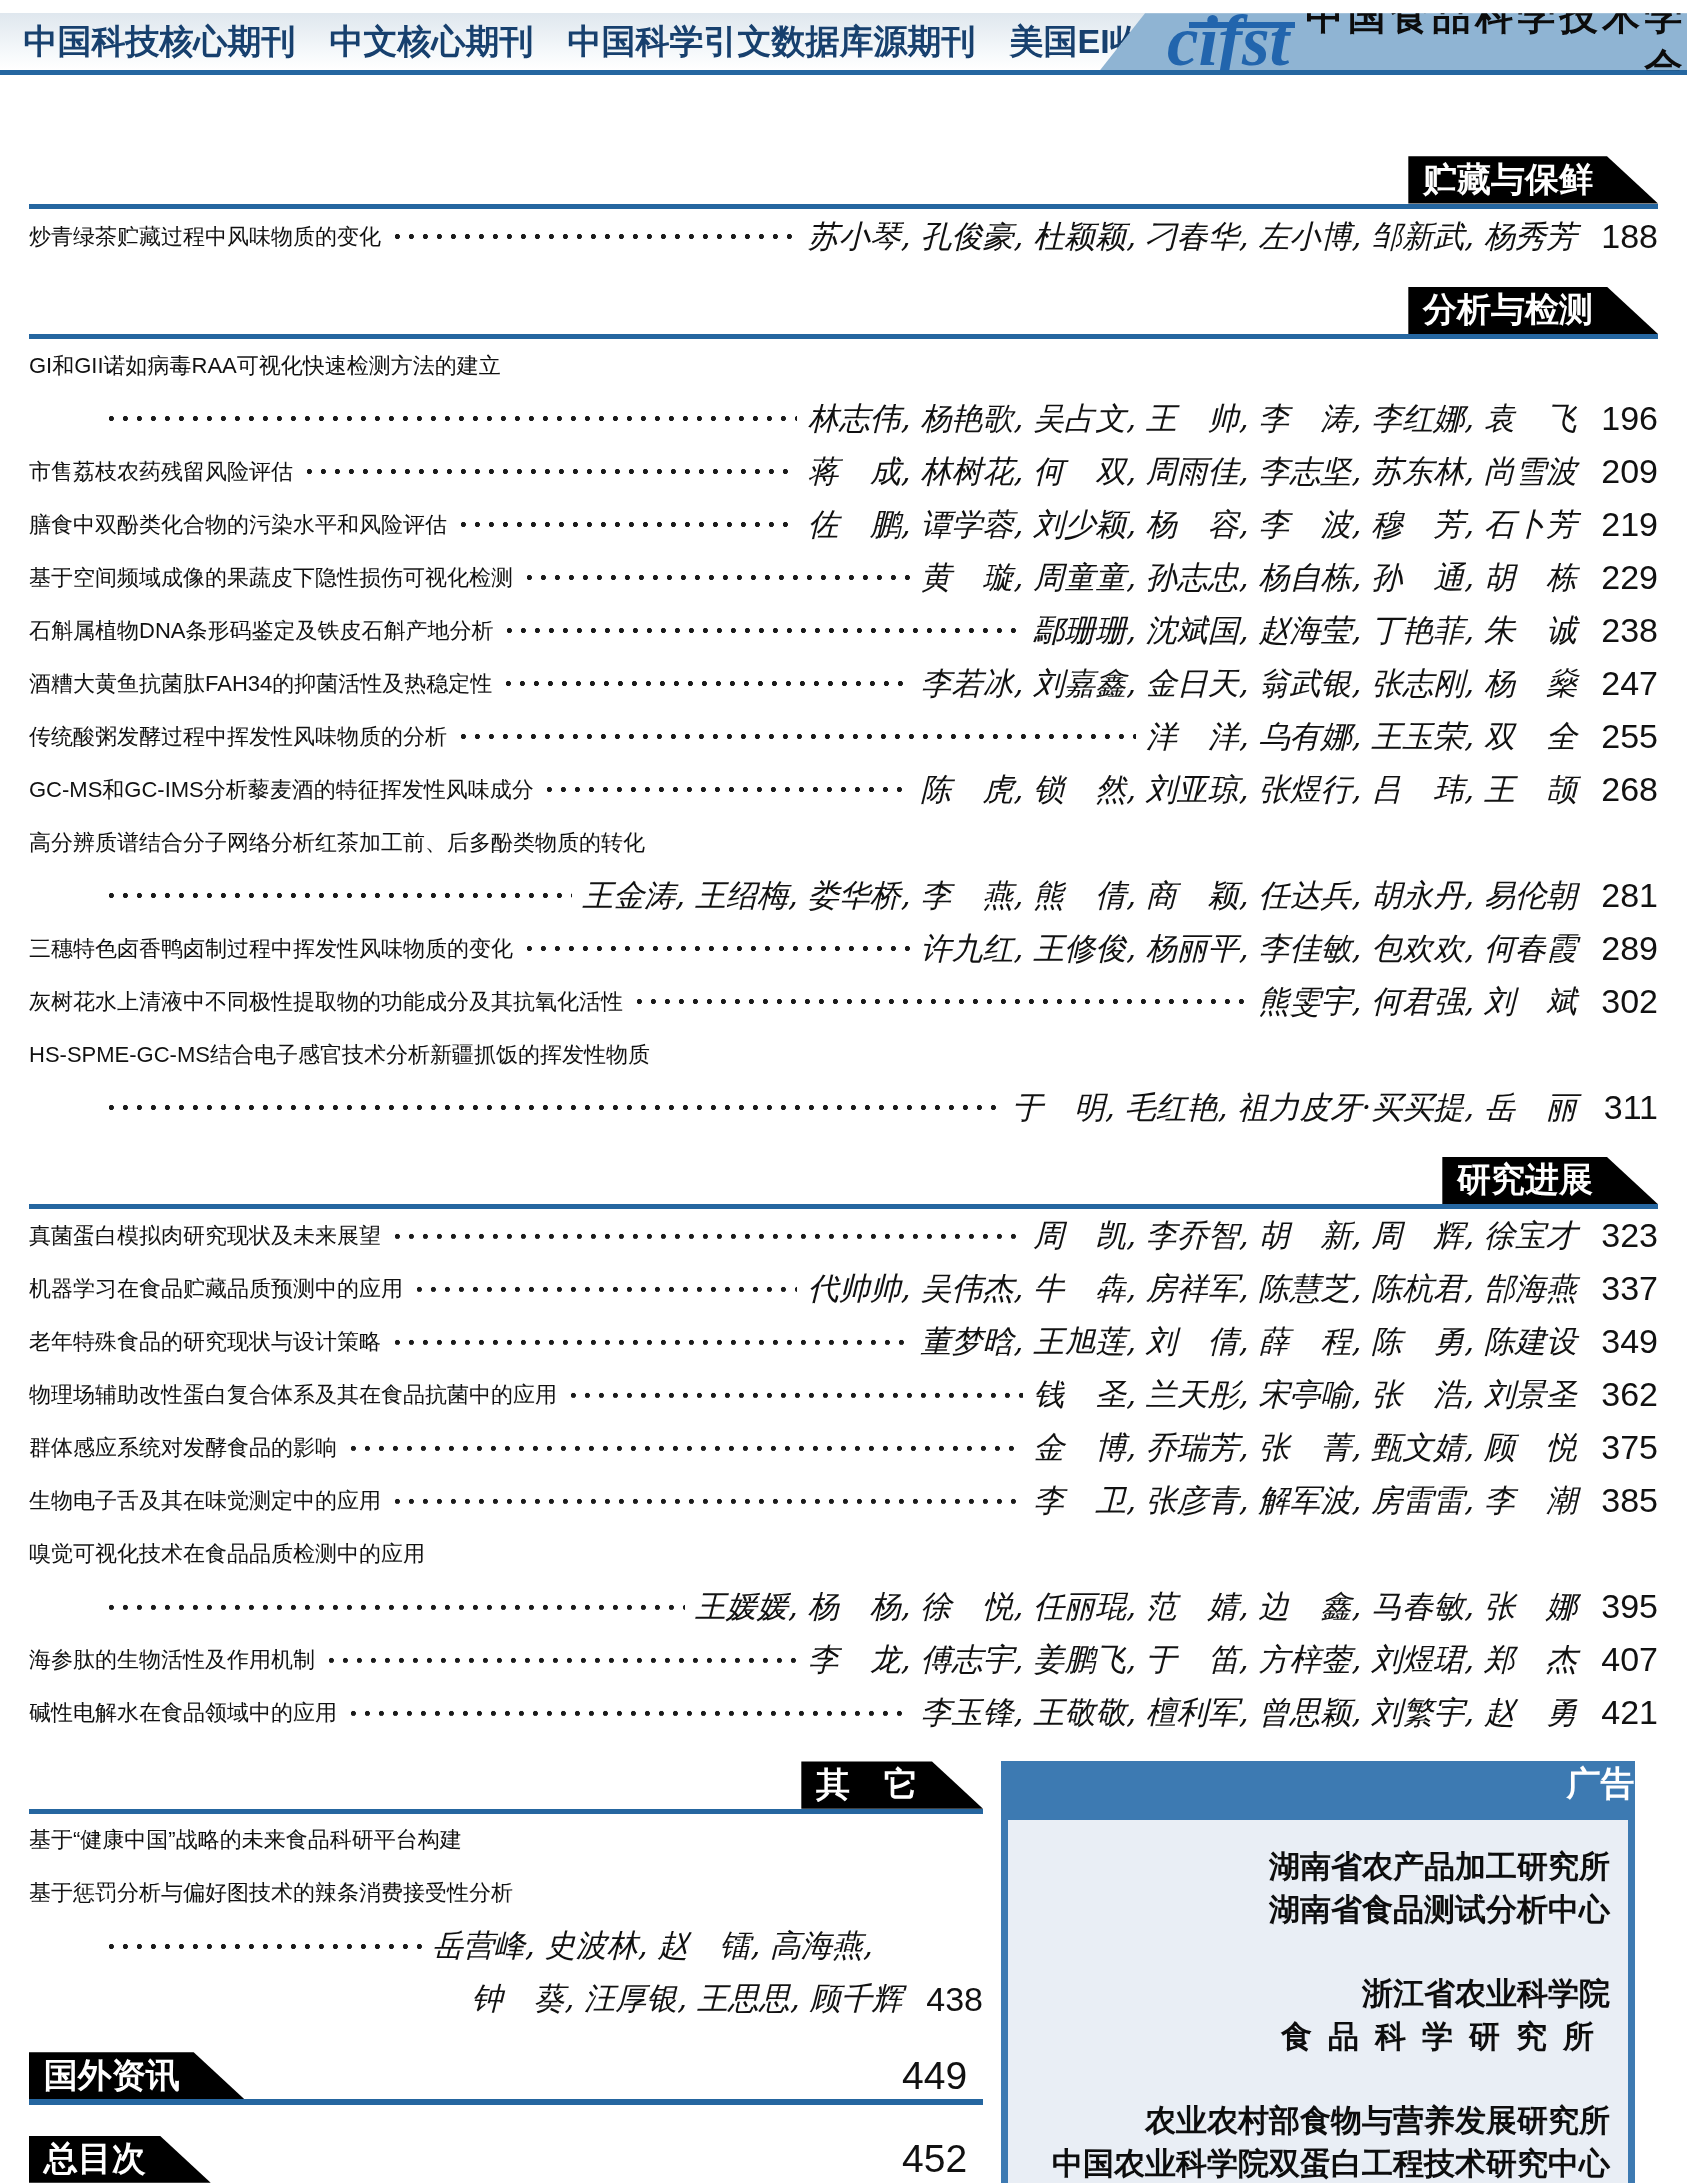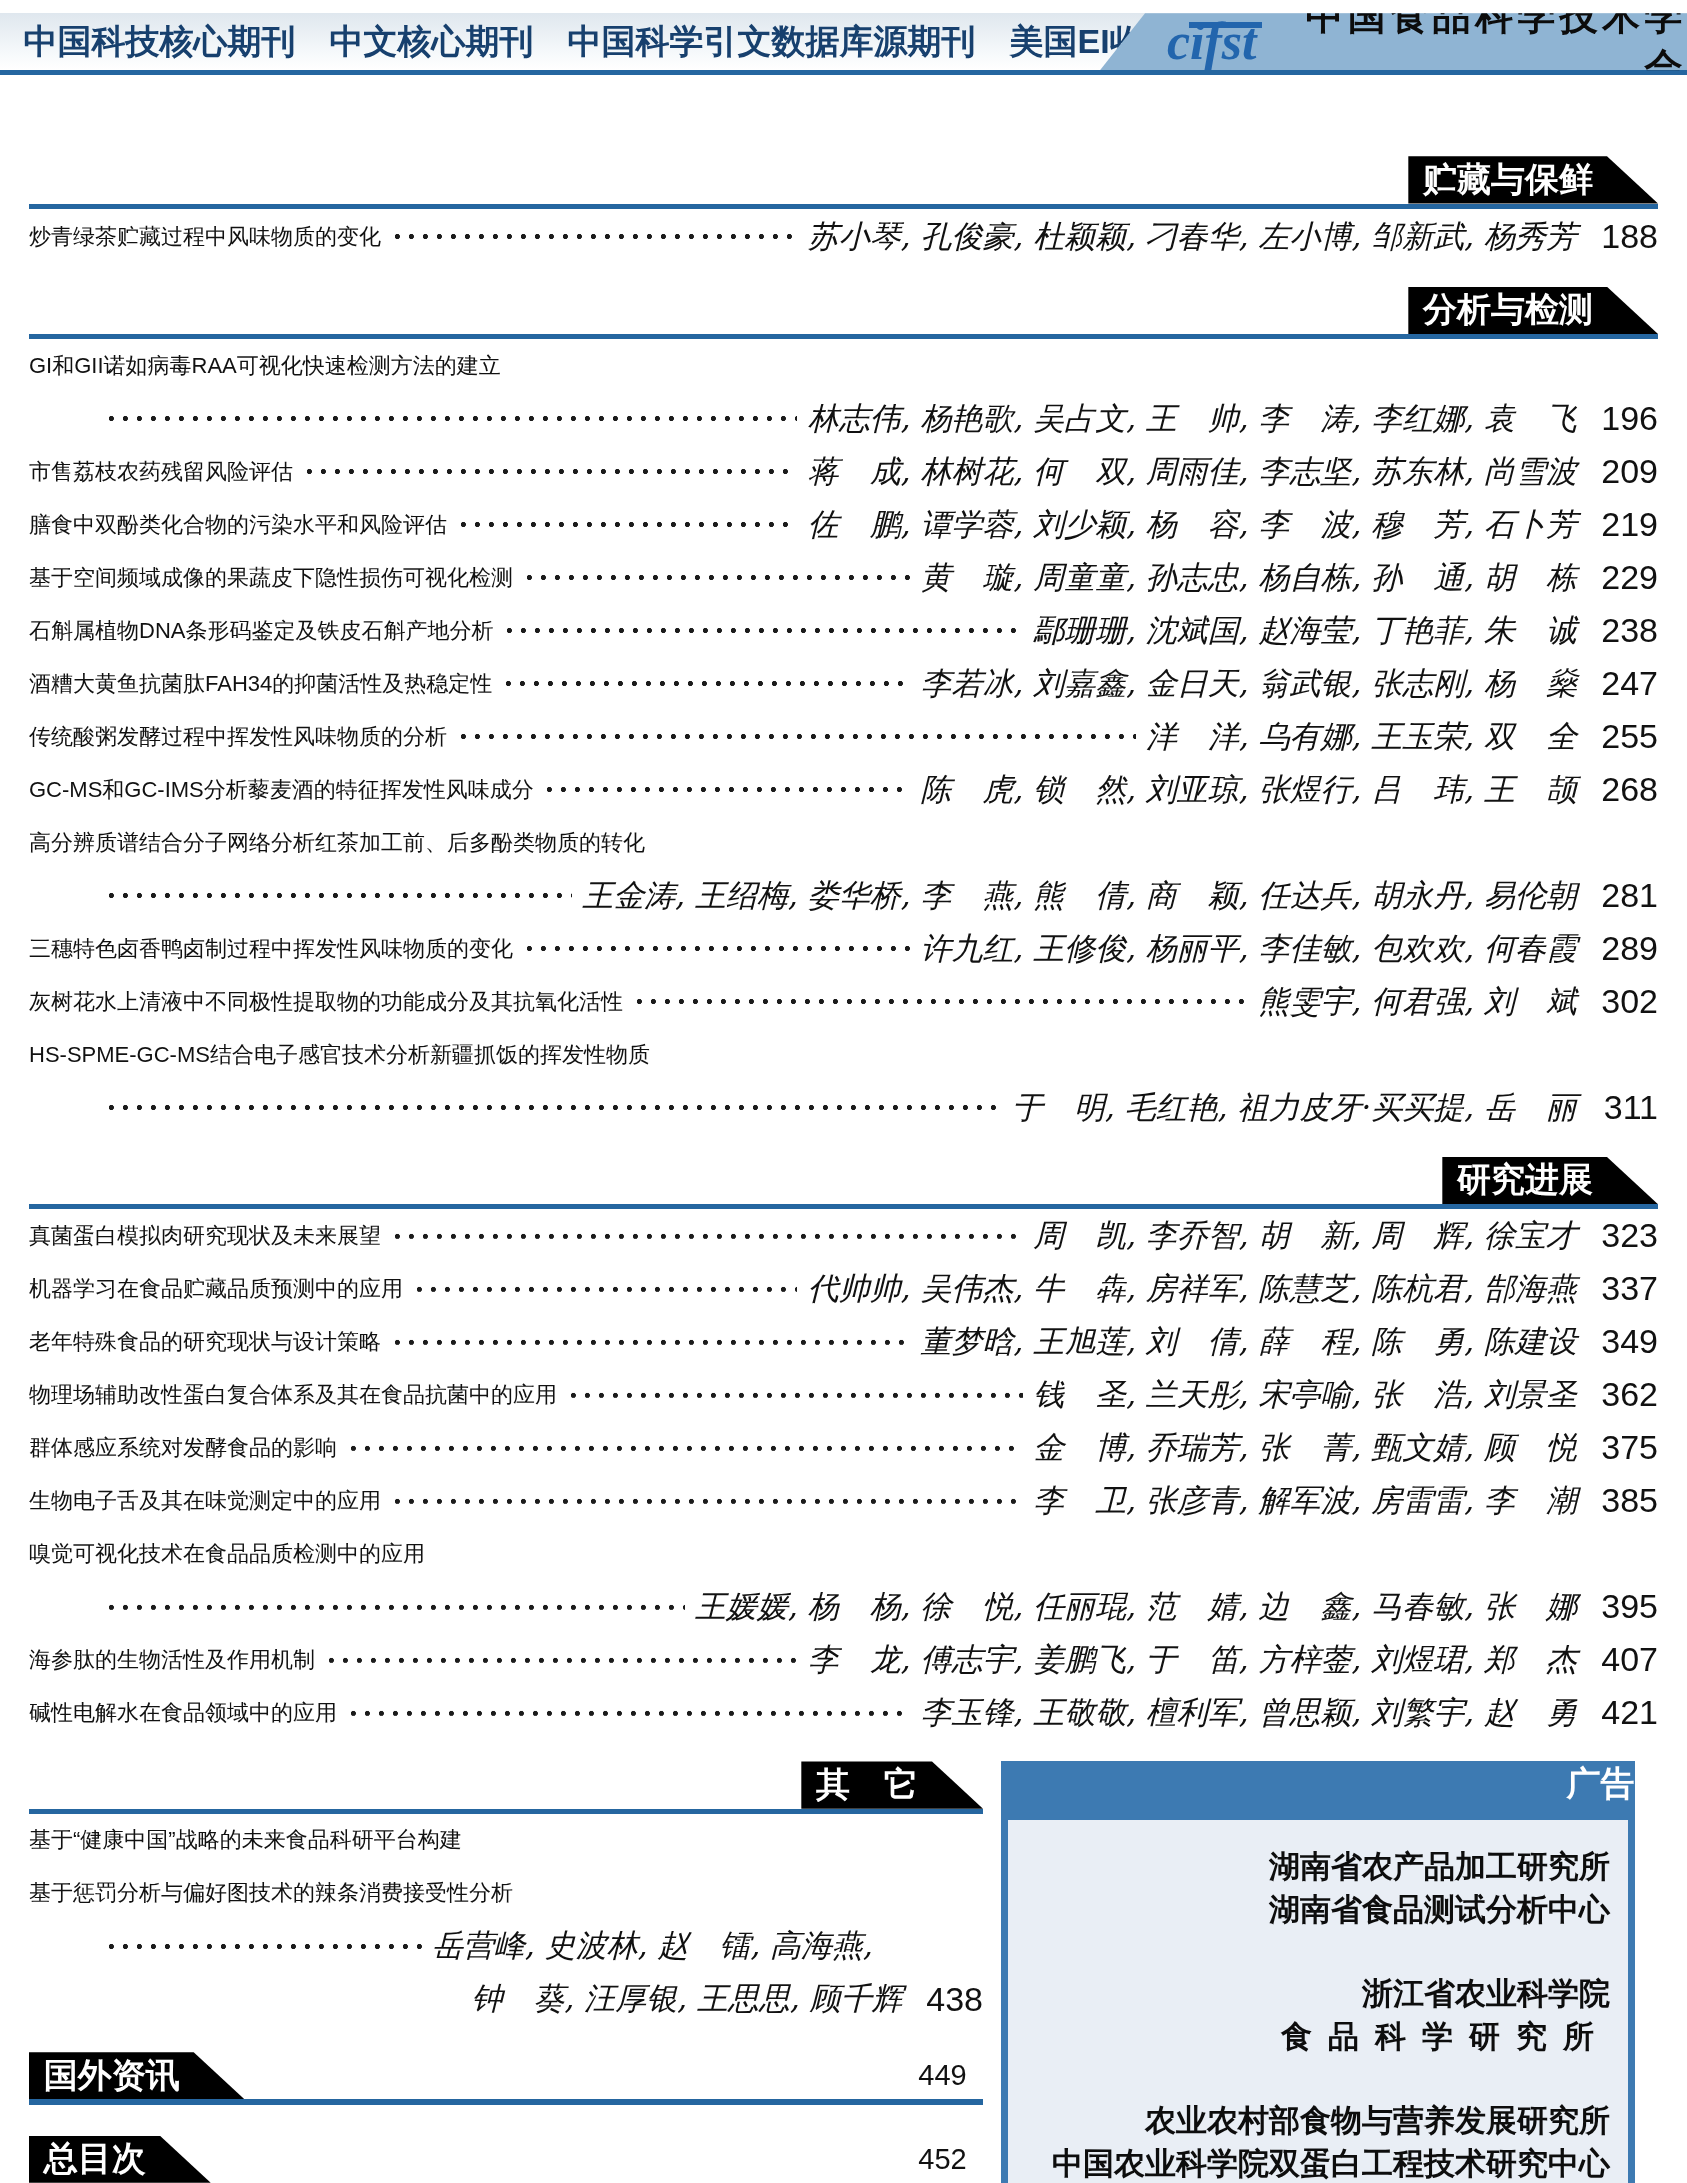--- a/index.html
+++ b/index.html
@@ -10,21 +10,21 @@
   }
   
   .header-bar { position:relative; height:57px; margin-top:13.2px;
     background:linear-gradient(180deg,#dfe7ee 0%,#f6f9fb 70%,#ffffff 100%); }
   .badges { position:absolute; left:23.5px; top:0; height:57px; display:flex; align-items:center;
     font-family:"Liberation Sans",sans-serif; font-weight:bold; font-size:34px; color:#17406e; }
   .banner { position:absolute; right:0; top:0; height:57px; width:587px; background:#8fb4d3;
     clip-path:polygon(45px 0,100% 0,100% 100%,0 100%);
     display:flex; align-items:center; padding-left:67px; }
   .logo { position:relative; font-family:"Liberation Serif",serif; font-style:italic; font-weight:bold;
-    font-size:52px; line-height:53px; color:#2265ad; padding-right:13.2px; }
+    font-size:71px; line-height:53px; color:#2265ad; padding-right:13.2px; }
   .logo::before { content:""; position:absolute; left:22px; right:7.3px; top:7.3px; height:5.1px; background:#2265ad; }
   .society { font-size:38px; font-weight:bold; color:#0c0c0c; letter-spacing:4.4px;
     font-family:"Liberation Serif",serif; }
   .header-rule { height:5.1px; background:#2566a0; }
   
   .tab { display:inline-block; background:#000000; color:#ffffff; font-weight:bold;
     font-family:"Liberation Sans",sans-serif; font-size:34px; line-height:37px;
     padding:4.4px 65px 5.9px 14.7px; clip-path:polygon(0 0,calc(100% - 51px) 0,100% 100%,0 100%); }
   .tab-rule { height:5.1px; background:#2566a0; }
   .section { margin:0 29px; }
@@ -44,21 +44,21 @@
   .page-n { flex:0 0 73px; }
   .cont { flex:0 0 66px; }
   .row-end { justify-content:flex-end; }
   .row-end .authors { margin-right:7.3px; }
   
   .bottom { display:flex; align-items:flex-start; margin:22px 29px 0; }
   .bottom-left { width:954px; flex:0 0 954px; }
   .footer-row { display:flex; align-items:center; margin-top:26.4px; }
   .footer-row.last { margin-top:31px; }
   .footer-spacer { flex:1 1 auto; }
-  .footer-page { flex:0 0 81px; text-align:center; font-family:"Liberation Sans",sans-serif; font-size:29px; }
+  .footer-page { flex:0 0 81px; text-align:left; font-family:"Liberation Sans",sans-serif; font-size:39px; }
   
   .ad-box { width:634px; flex:0 0 634px; margin-left:17.6px; }
   .ad-header { height:59px; background:#3d7ab2; color:#fff; font-family:"Liberation Sans",sans-serif;
     font-weight:bold; font-size:34px; line-height:45px; padding-left:26.4px; }
   .ad-body { height:470px; border:7.3px solid #3d7ab2; border-top:none; background:#e9eef5;
     padding:25px 17.6px 0 28px; }
   .ad-line { font-family:"Liberation Sans",sans-serif; font-weight:bold; font-size:31px;
     line-height:43px; color:#0d0d0d; white-space:nowrap; }
   .ad-line.gap { margin-top:41px; }
   .ad-line.spaced { letter-spacing:16px; }

